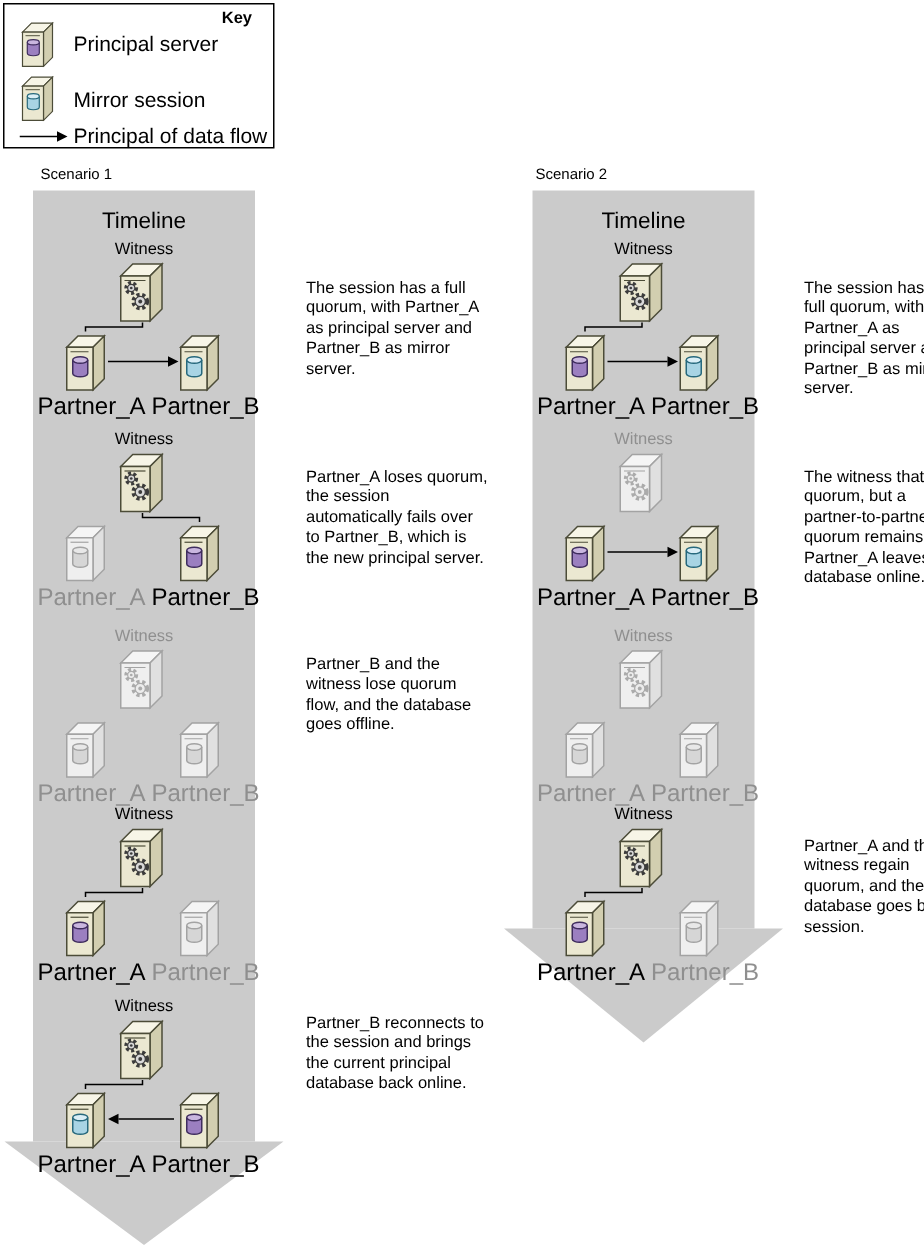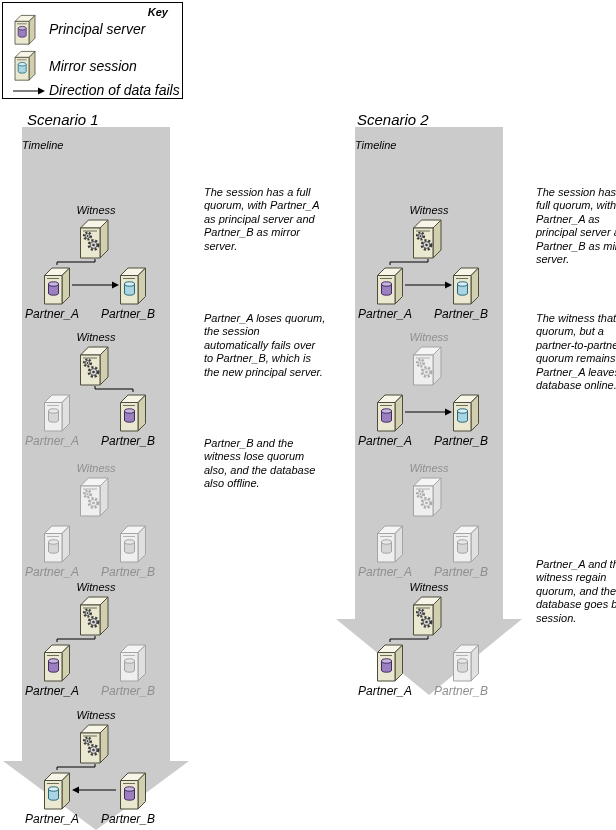--- a/index.html
+++ b/index.html
@@ -1,41 +1,41 @@
 <!DOCTYPE html>
 <html><head>
 <meta charset="utf-8">
 <style>
   * { margin:0; padding:0; box-sizing:border-box; }
   html,body { background:#ffffff; }
   #canvas {
     position:relative; width:616px; height:830px; background:#ffffff;
-    font-family:"Liberation Sans", sans-serif; color:#000; overflow:hidden;font-style:italic;
+    font-family:"Liberation Sans", sans-serif; color:#000; overflow:hidden;
   }
   
   .keybox { position:absolute; left:2px; top:2px; width:181px; height:97px;
             border:1px solid #000; background:#fff; }
   .key-title { position:absolute; top:3px; right:14px; font-size:11px; font-weight:bold; }
   .key-icon { position:absolute; }
   .key-label { position:absolute; font-size:14px; white-space:nowrap; }
   
-  .scenario-title { position:absolute; font-size:15px; }
+  .scenario-title { position:absolute; font-size:10px; }
   
   .tl-body { position:absolute; width:148px; background:#cbcbcb; }
   .tl-head { position:absolute; width:0; height:0;
              border-left:93px solid transparent; border-right:93px solid transparent; }
-  .timeline-label { position:absolute; width:148px; font-size:11px; }
-  
-  .stage { position:absolute; width:148px; height:118px;margin-top:44px; }
+  .timeline-label { position:absolute; width:148px; text-align:center; font-size:15px; }
+  
+  .stage { position:absolute; width:148px; height:118px; }
   .wl { position:absolute; top:0; left:0; width:148px; text-align:center; font-size:11px; }
   .icon { position:absolute; }
   .witness-icon { left:56px; top:13px; width:34px; height:42px; }
   .srv-a { left:20px; top:61px; width:30px; height:40px; }
   .srv-b { left:96px; top:61px; width:30px; height:40px; }
-  .plabel { position:absolute; top:103px; width:64px; font-size:12px; }
+  .plabel { position:absolute; top:103px; width:64px; font-size:16px; }
   .pa { left:3px; } .pb { left:79px; }
   .conn { position:absolute; left:0; top:0; width:148px; height:118px; }
   .desc { position:absolute; font-size:11px; line-height:13.4px;margin-left:28px; }
   .muted { color:#8f8f8f; }
 </style>
 </head>
 <body>
 
 <svg width="0" height="0" style="position:absolute" aria-hidden="true">
 <defs>
@@ -99,21 +99,21 @@
       </svg>
     <div class="key-label" style="left:46px;top:18px">Principal server</div>
     <svg class="key-icon" style="left:10px;top:46px;width:24px;height:32px" viewBox="0 0 30 40">
         <use href="#srvM"></use>
       </svg>
     <div class="key-label" style="left:46px;top:55px">Mirror session</div>
     <svg class="key-icon" style="left:10px;top:83px;width:34px;height:10px" viewBox="0 0 34 10">
       <line x1="0" y1="5" x2="25" y2="5" stroke="#000"></line>
       <polygon points="25,1.5 32,5 25,8.5" fill="#000"></polygon>
     </svg>
-    <div class="key-label" style="left:46px;top:79px">Direction of data fails</div>
+    <div class="key-label" style="left:46px;top:79px">Principal of data flow</div>
   </div>
 
   <div class="scenario-title" style="left:27px;top:111px">Scenario 1</div>
   <div class="scenario-title" style="left:357px;top:111px">Scenario 2</div>
 
   <div class="tl-body" style="left:22px;top:127px;height:634px"></div>
   <div class="tl-head" style="left:3px;top:761px;border-top:69px solid #cbcbcb"></div>
   <div class="timeline-label" style="left:22px;top:139px">Timeline</div>
 
   <div class="tl-body" style="left:355px;top:127px;height:492px"></div>
@@ -167,21 +167,21 @@
       </svg>
     <svg class="icon srv-a" viewBox="0 0 30 40">
         <use href="#srvG"></use>
       </svg>
     <svg class="icon srv-b" viewBox="0 0 30 40">
         <use href="#srvG"></use>
       </svg>
     <div class="plabel pa muted">Partner_A</div>
     <div class="plabel pb muted">Partner_B</div>
   </div>
-  <div class="desc" style="left:176px;top:437px;width:124px">Partner_B and the witness lose quorum also, and the database also offline.</div>
+  <div class="desc" style="left:176px;top:437px;width:124px">Partner_B and the witness lose quorum flow, and the database goes offline.</div>
 
   <div class="stage" style="left:22px;top:537px">
     <div class="wl">Witness</div>
     <svg class="conn" viewBox="0 0 148 118">
       <polyline points="73,55 73,58 35,58 35,61" fill="none" stroke="#000"></polyline>
     </svg>
     <svg class="icon witness-icon" viewBox="0 0 34 42">
         <use href="#witA"></use>
       </svg>
     <svg class="icon srv-a" viewBox="0 0 30 40">
@@ -206,20 +206,21 @@
       </svg>
     <svg class="icon srv-a" viewBox="0 0 30 40">
         <use href="#srvM"></use>
       </svg>
     <svg class="icon srv-b" viewBox="0 0 30 40">
         <use href="#srvP"></use>
       </svg>
     <div class="plabel pa">Partner_A</div>
     <div class="plabel pb">Partner_B</div>
   </div>
+  <div class="desc" style="left:176px;top:676px;width:122px">Partner_B reconnects to the session and brings the current principal database back online.</div>
 
   <div class="stage" style="left:355px;top:160px">
     <div class="wl">Witness</div>
     <svg class="conn" viewBox="0 0 148 118">
       <polyline points="73,55 73,58 35,58 35,61" fill="none" stroke="#000"></polyline>
       <line x1="50" y1="81" x2="90" y2="81" stroke="#000"></line>
       <polygon points="90,77.5 97,81 90,84.5" fill="#000"></polygon>
     </svg>
     <svg class="icon witness-icon" viewBox="0 0 34 42">
         <use href="#witA"></use>

